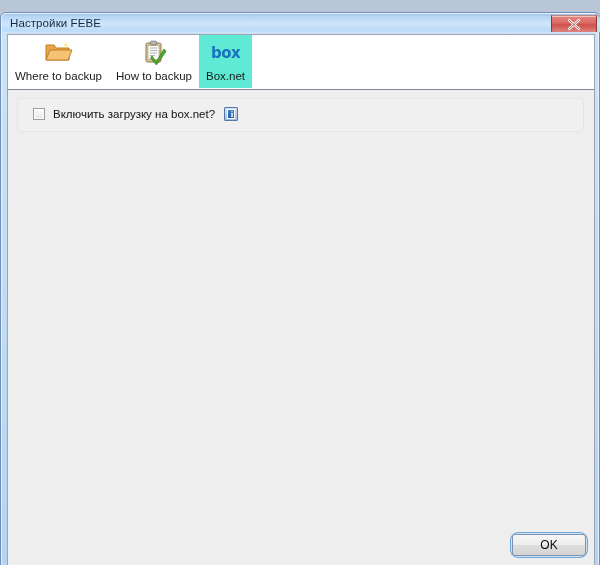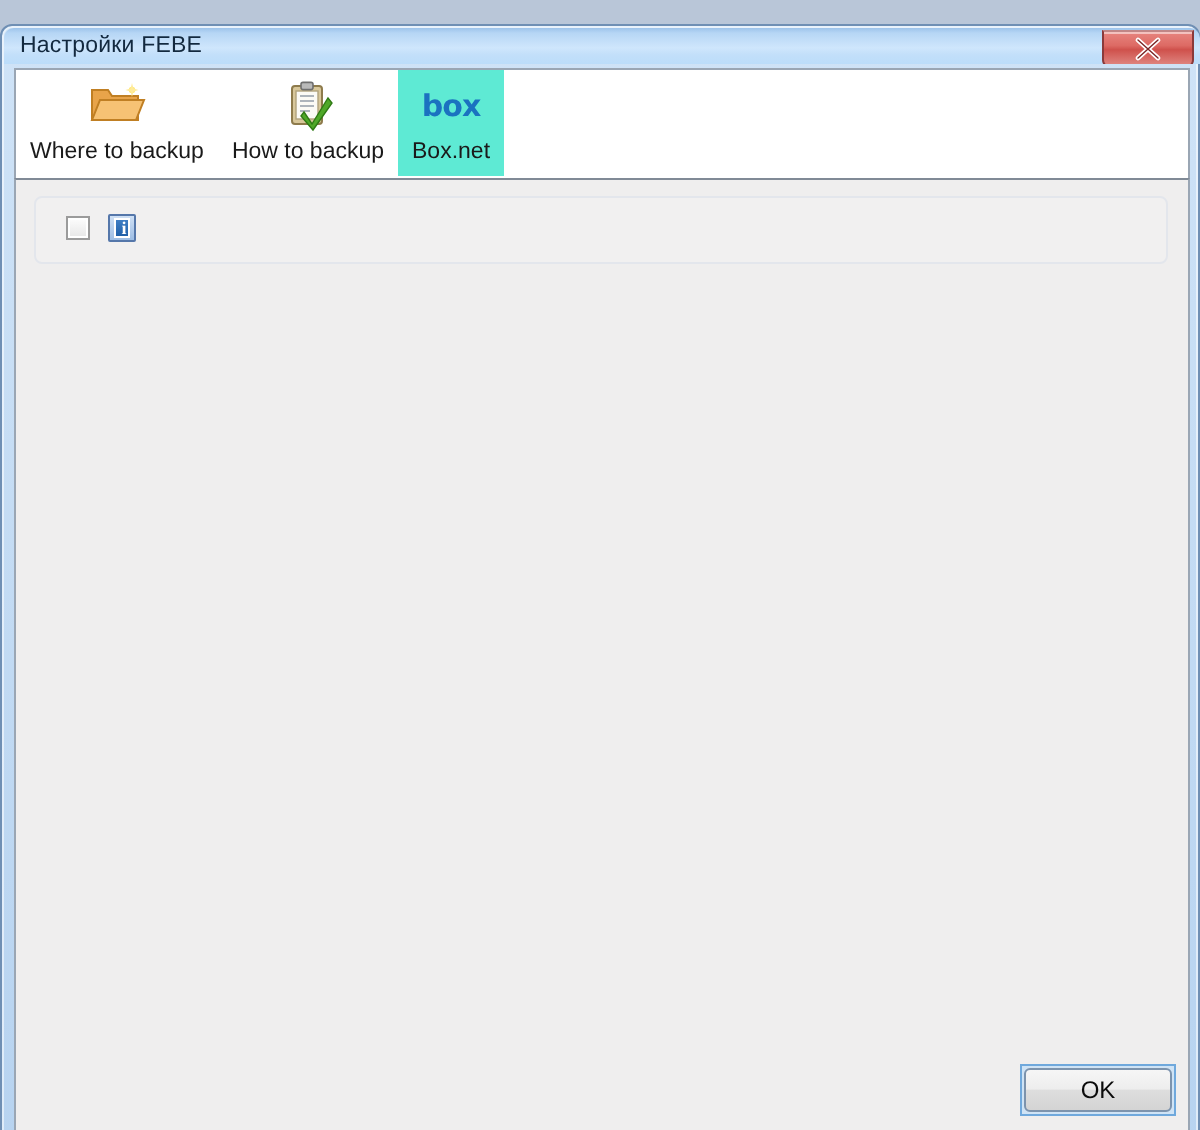--- a/index.html
+++ b/index.html
@@ -193,21 +193,21 @@
   }
 
   
   .ok-wrap {
     position: absolute;
     left: 502px;
     top: 442px;
     width: 78px;
     height: 26px;
     border: 1px solid #6fa8dc;
-    border-radius: 0;
+    border-radius: 8px;
     background: #cfe3f5;
     box-sizing: border-box;
     padding: 1px;
   }
   .ok-btn {
     width: 100%;
     height: 100%;
     box-sizing: border-box;
     border: 1px solid #7c93ad;
     border-radius: 3px;
@@ -279,20 +279,21 @@
     </div>
 
 
   </div>
 
   <div class="client">
 
     <div class="grouppanel">
       <div class="checkrow">
         <div class="checkbox"></div>
+        <div class="checklabel">Включить загрузку на box.net?</div>
         <div class="info-icon">
           <div class="ibox"></div>
           <div class="iglyph">i</div>
         </div>
       </div>
     </div>
 
     <div class="ok-wrap">
       <button class="ok-btn">OK</button>
     </div>

